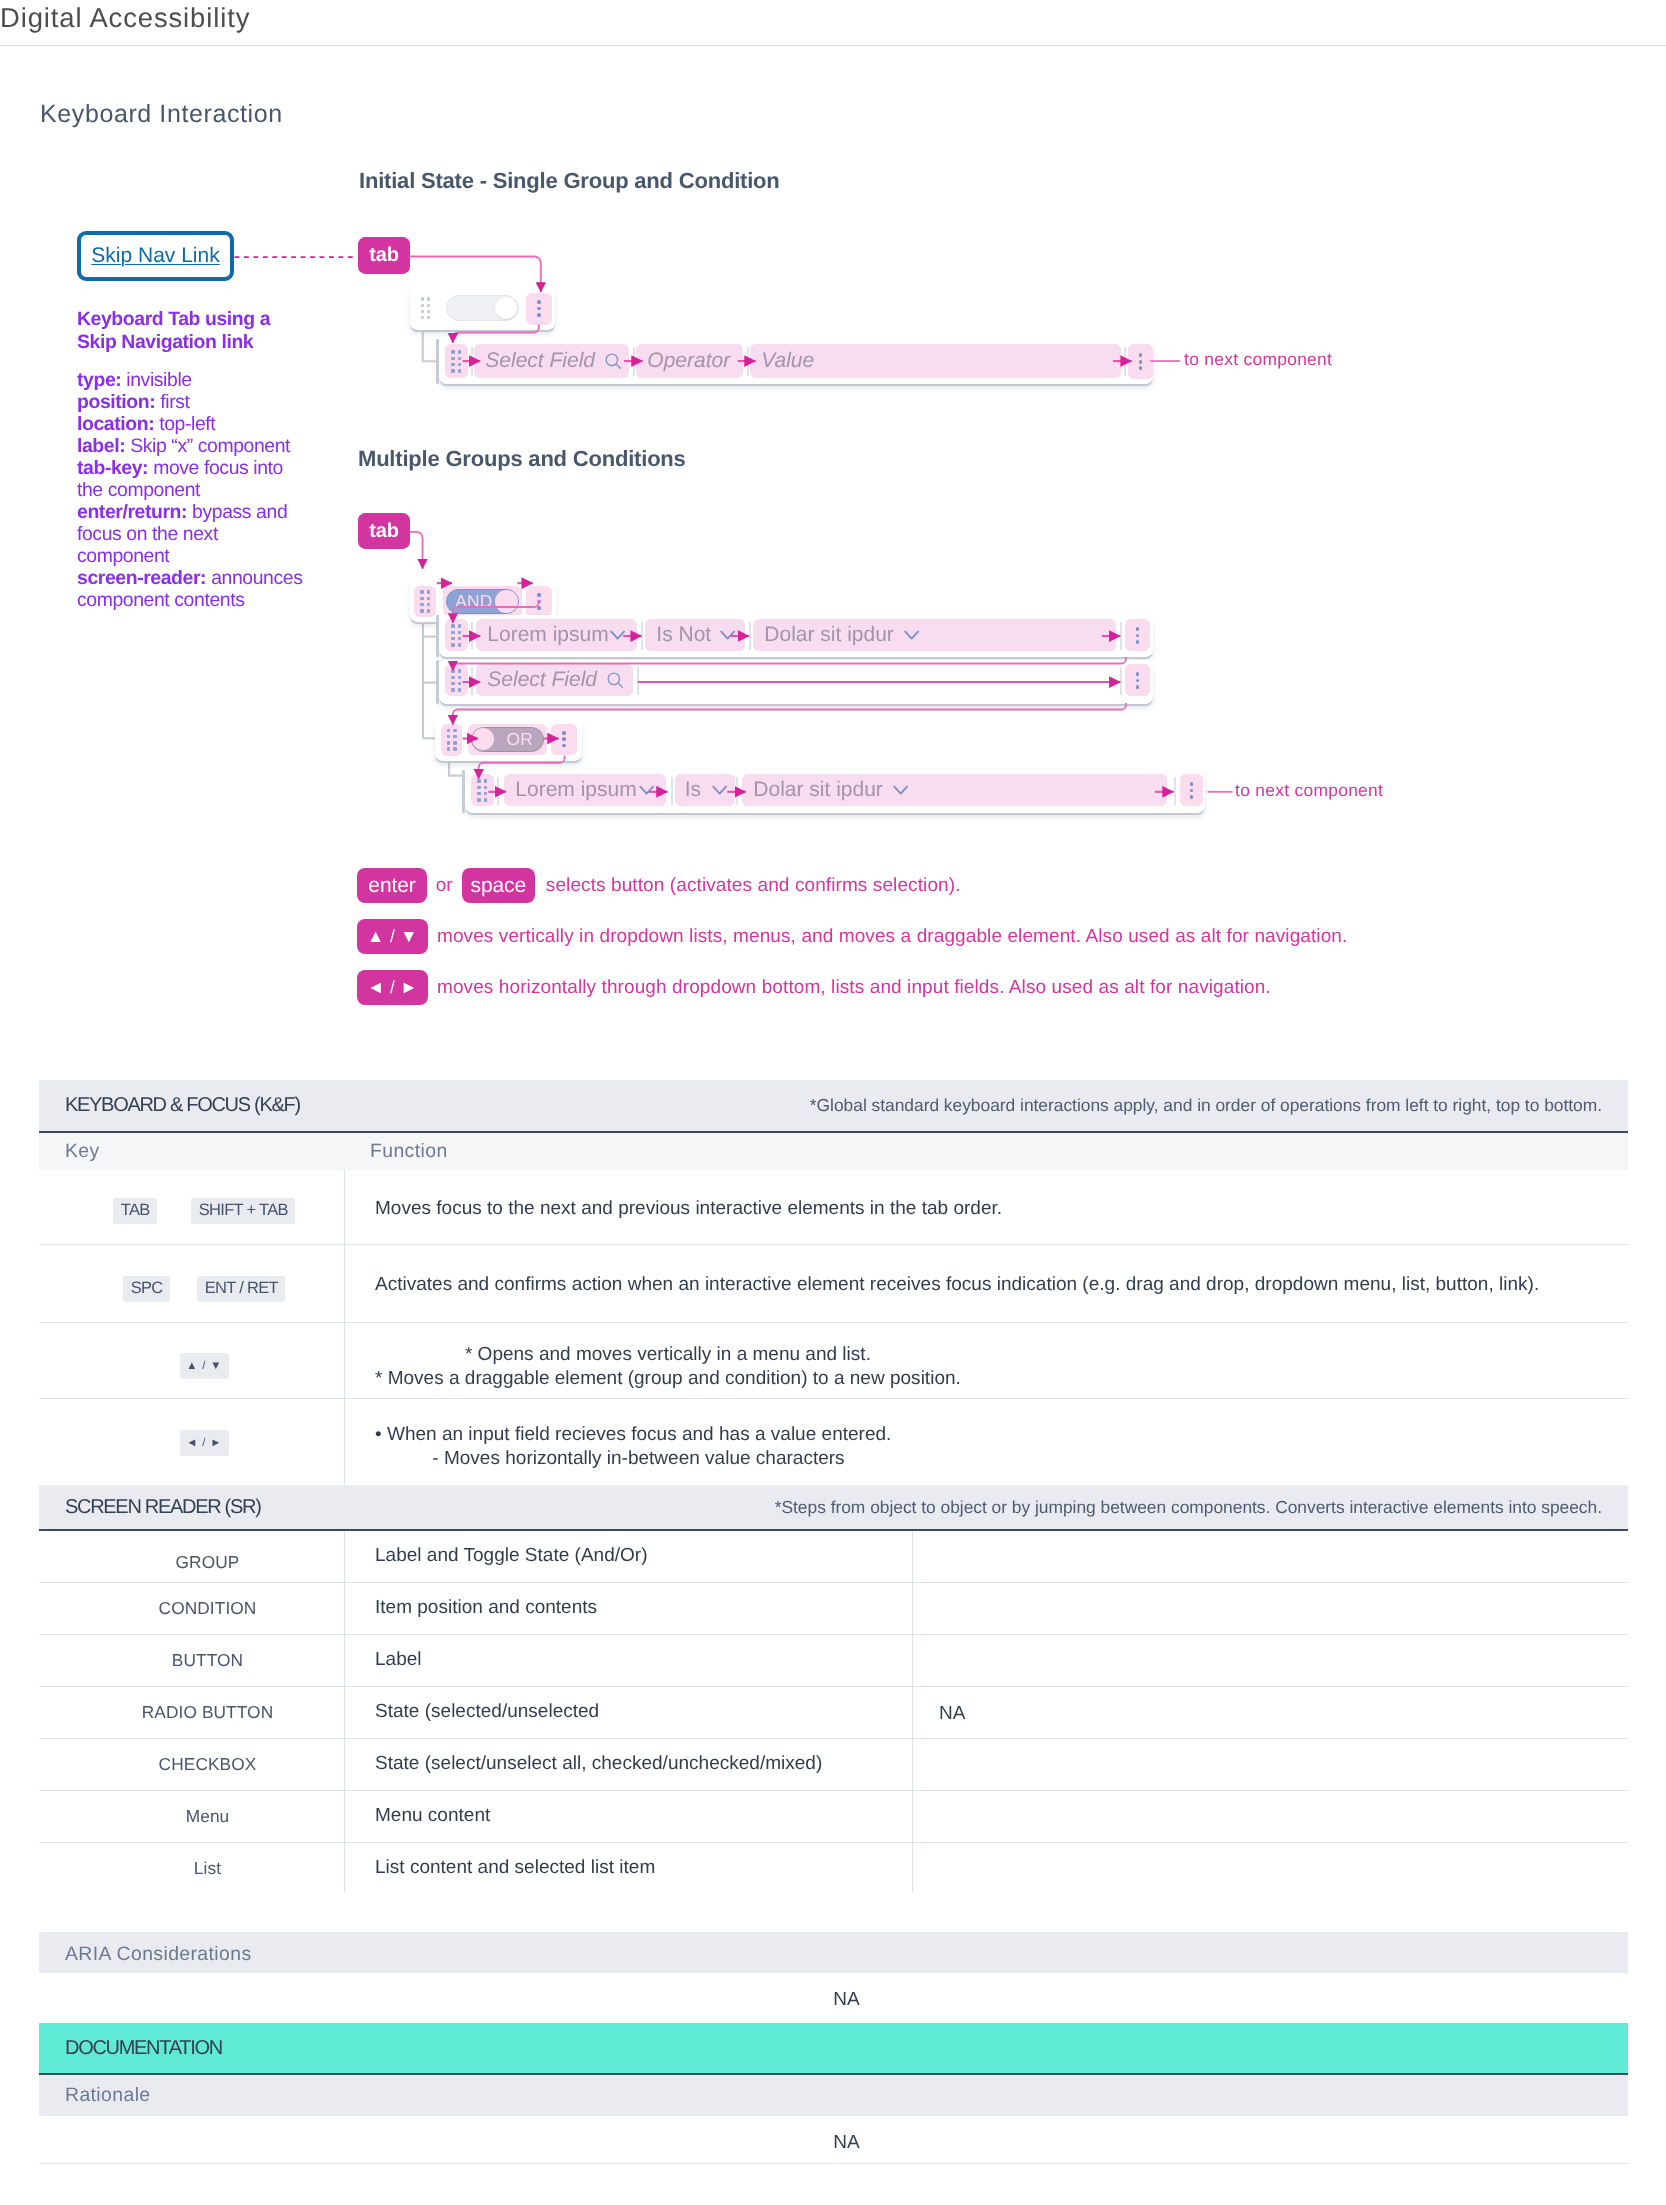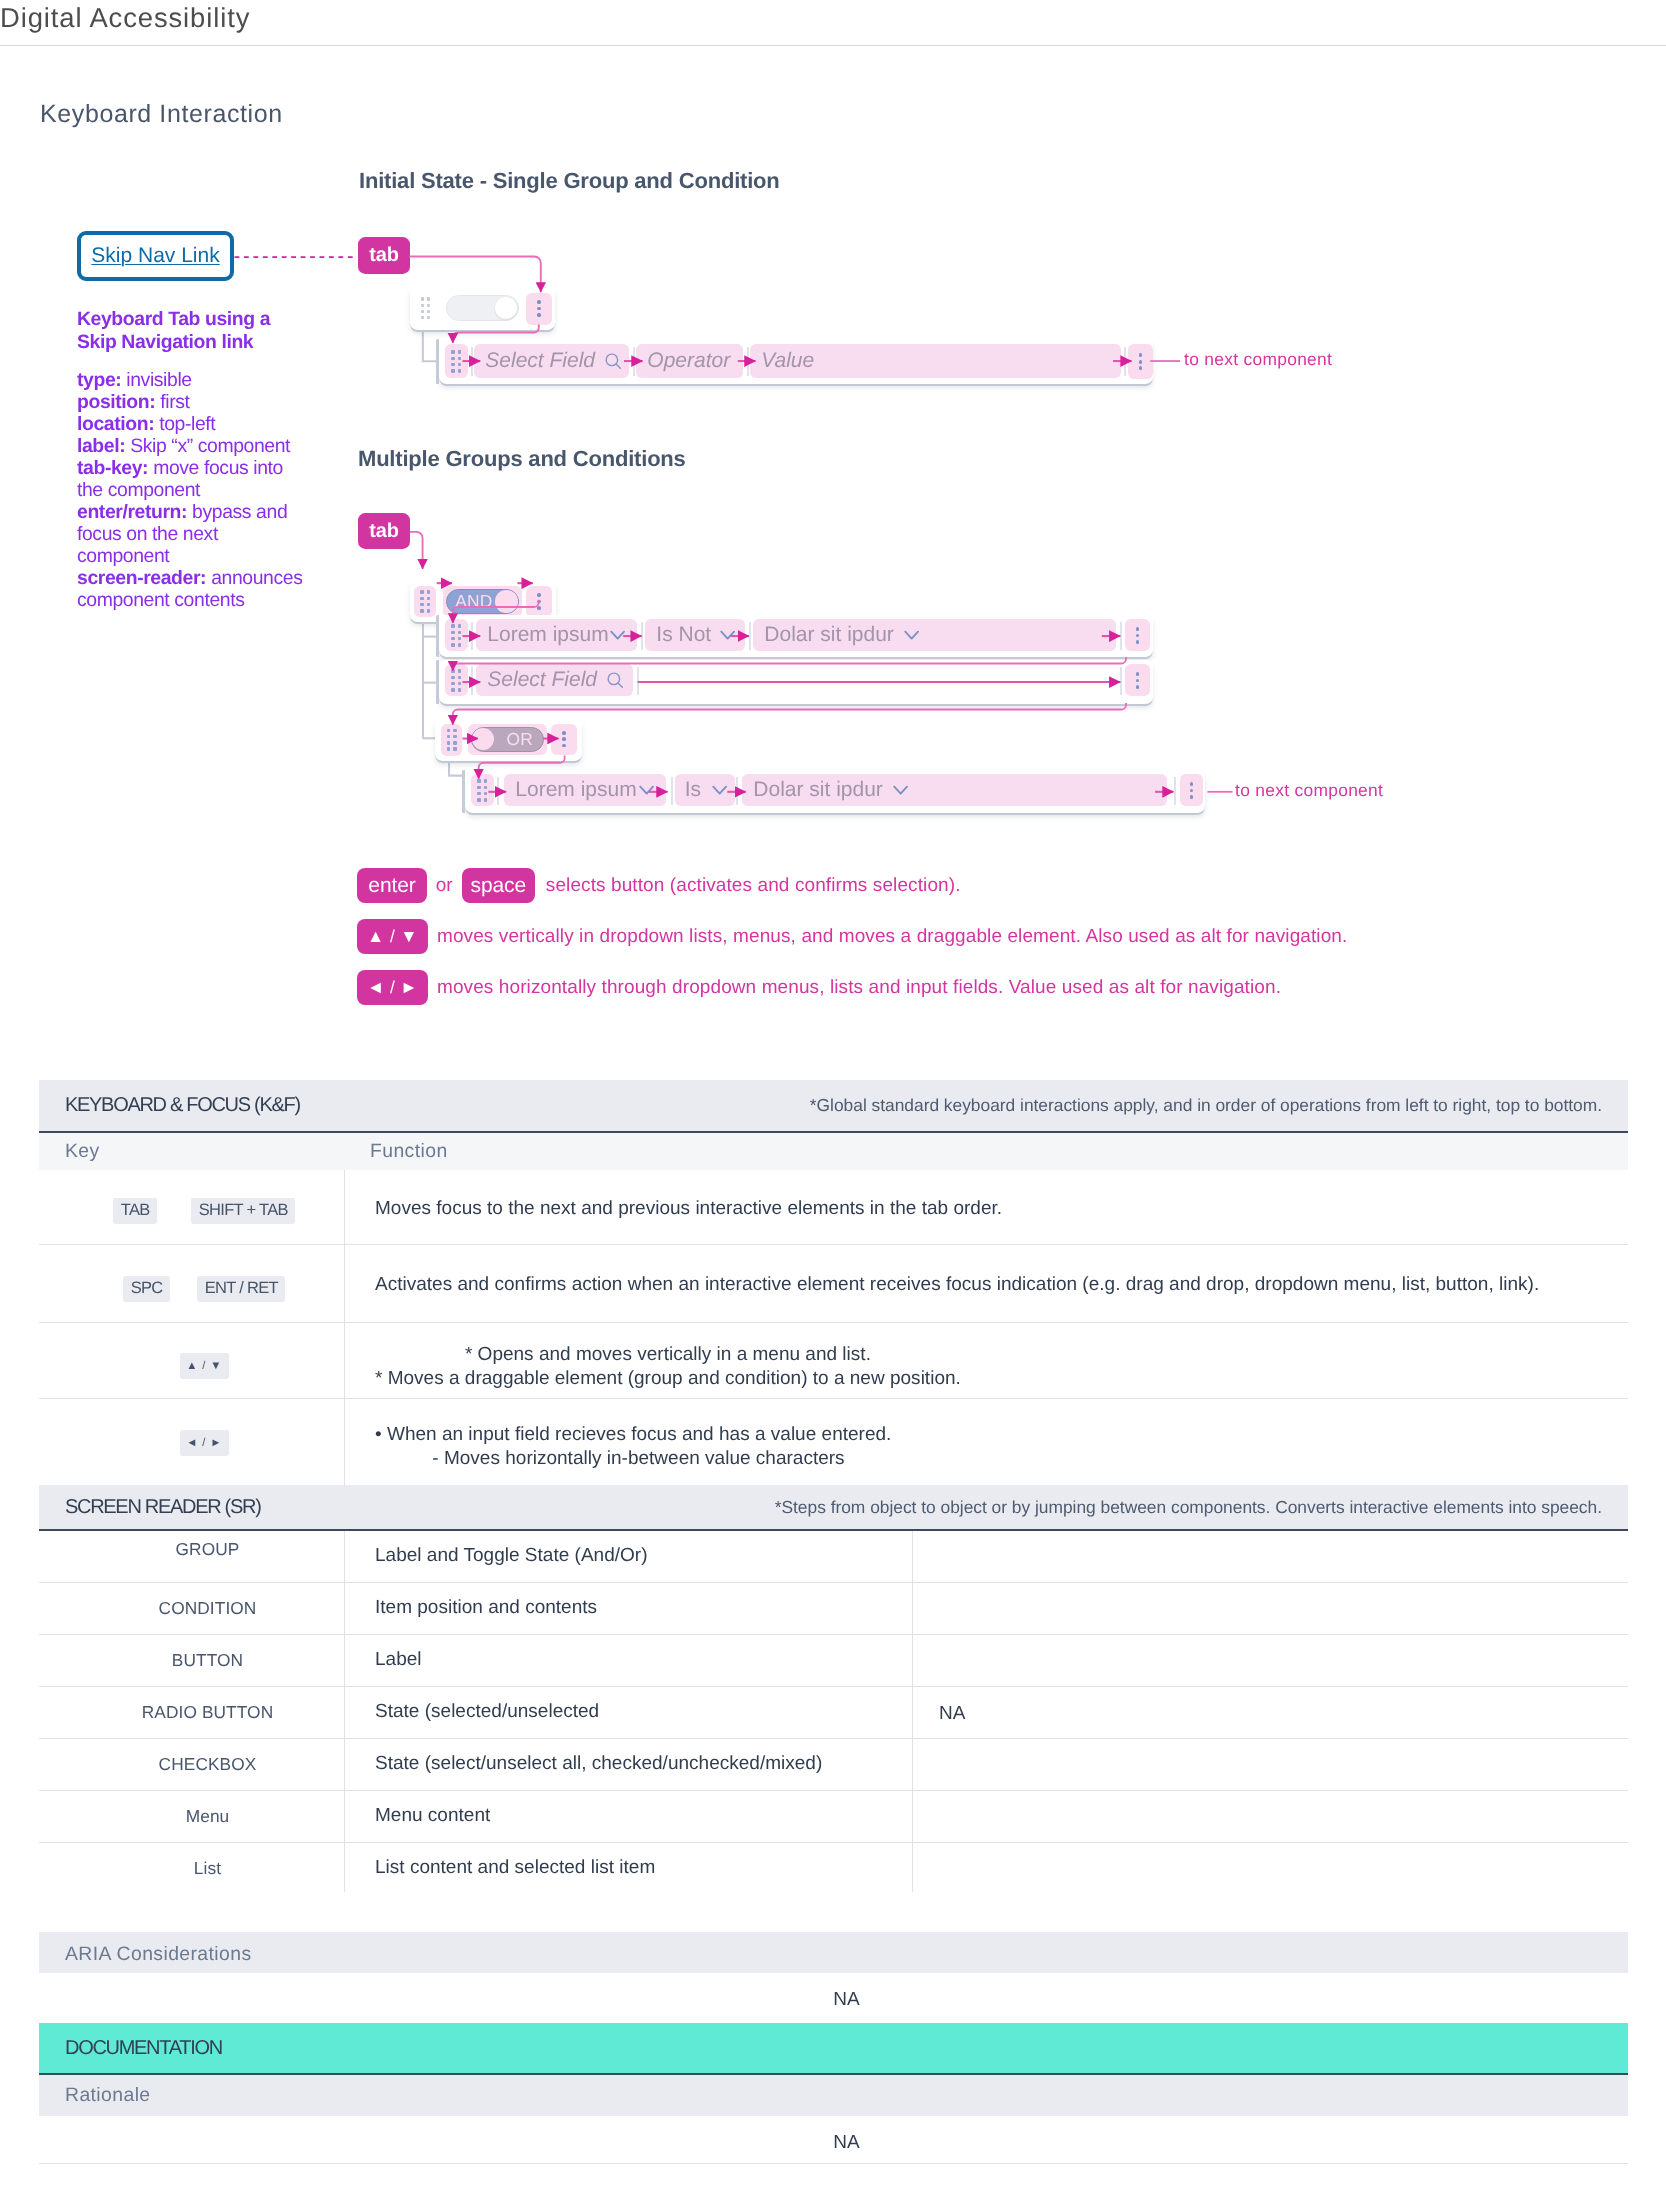--- a/index.html
+++ b/index.html
@@ -387,21 +387,21 @@
   <span style="margin:0 9px 0 8.7px">or</span>
   <div class="legend-key" style="width:73px">space</div>
   <span style="margin-left:11px">selects button (activates and confirms selection).</span>
 </div>
 <div class="abs legend-row" style="left:357px;top:919px">
   <div class="legend-key arrow" style="width:71px">▲ / ▼</div>
   <span style="margin-left:9px">moves vertically in dropdown lists, menus, and moves a draggable element. Also used as alt for navigation.</span>
 </div>
 <div class="abs legend-row" style="left:357px;top:970px">
   <div class="legend-key arrow" style="width:71px">◄ / ►</div>
-  <span style="margin-left:9px">moves horizontally through dropdown menus, lists and input fields. Value used as alt for navigation.</span>
+  <span style="margin-left:9px">moves horizontally through dropdown bottom, lists and input fields. Also used as alt for navigation.</span>
 </div>
 
 <div class="tbl" style="top:1080px">
   <div class="band" style="height:53px">
     <span class="bt">KEYBOARD &amp; FOCUS (K&amp;F)</span>
     <span class="bn">*Global standard keyboard interactions apply, and in order of operations from left to right, top to bottom.</span>
   </div>
   <div class="colhead" style="height:37px;position:relative">
     <span style="position:absolute;left:26px">Key</span>
     <span style="position:absolute;left:331px">Function</span>
@@ -450,21 +450,21 @@
 <div class="tbl" style="top:1485px">
   <div class="band" style="height:46px">
     <span class="bt">SCREEN READER (SR)</span>
     <span class="bn">*Steps from object to object or by jumping between components. Converts interactive elements into speech.</span>
   </div>
   <div style="position:relative">
     <div class="vdiv" style="left:305px;top:0;height:361px"></div>
     <div class="vdiv" style="left:873px;top:0;height:361px"></div>
     <div class="abs fn" style="left:900px;top:171px">NA</div>
     <div class="trow" style="height:52px">
-        <div class="rl" style="width:305px;padding:8px 0 0 32px;box-sizing:border-box;font-size:17.3px;color:#49566b;letter-spacing:0.1px">GROUP</div>
+        <div class="rl" style="width:305px;padding:21px 0 0 32px;box-sizing:border-box;font-size:17.3px;color:#49566b;letter-spacing:0.1px">GROUP</div>
         <div class="fn" style="padding:13.3px 0 0 31px">Label and Toggle State (And/Or)</div>
       </div>
     <div class="trow" style="height:52px">
         <div class="rl" style="width:305px;padding:15px 0 0 32px;box-sizing:border-box;font-size:17.3px;color:#49566b;letter-spacing:0.1px">CONDITION</div>
         <div class="fn" style="padding:13.3px 0 0 31px">Item position and contents</div>
       </div>
     <div class="trow" style="height:52px">
         <div class="rl" style="width:305px;padding:15px 0 0 32px;box-sizing:border-box;font-size:17.3px;color:#49566b;letter-spacing:0.1px">BUTTON</div>
         <div class="fn" style="padding:13.3px 0 0 31px">Label</div>
       </div>

